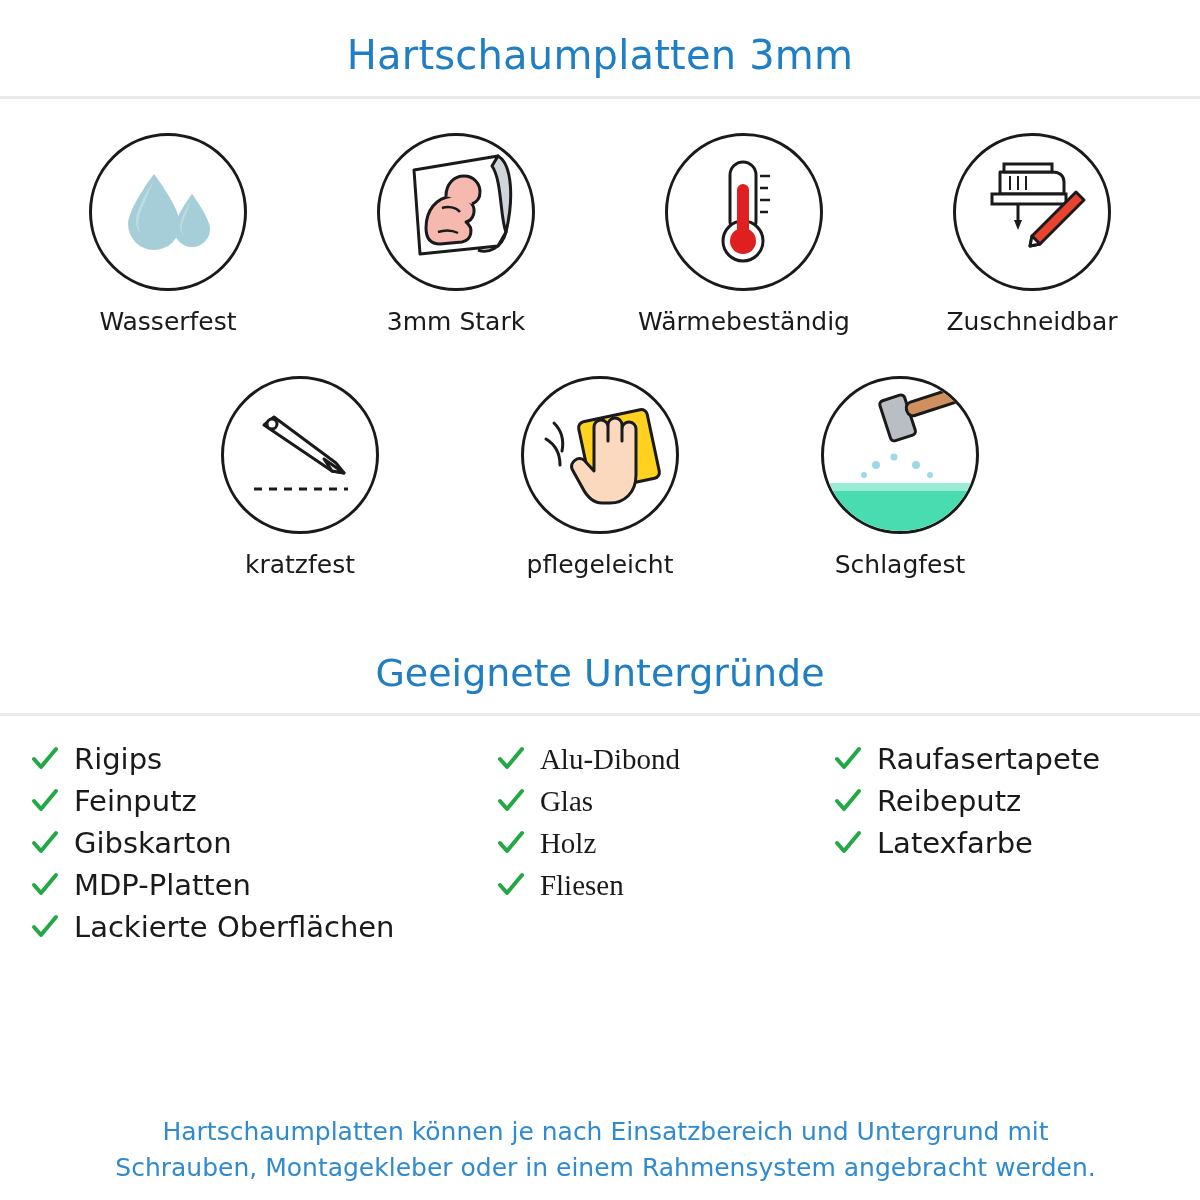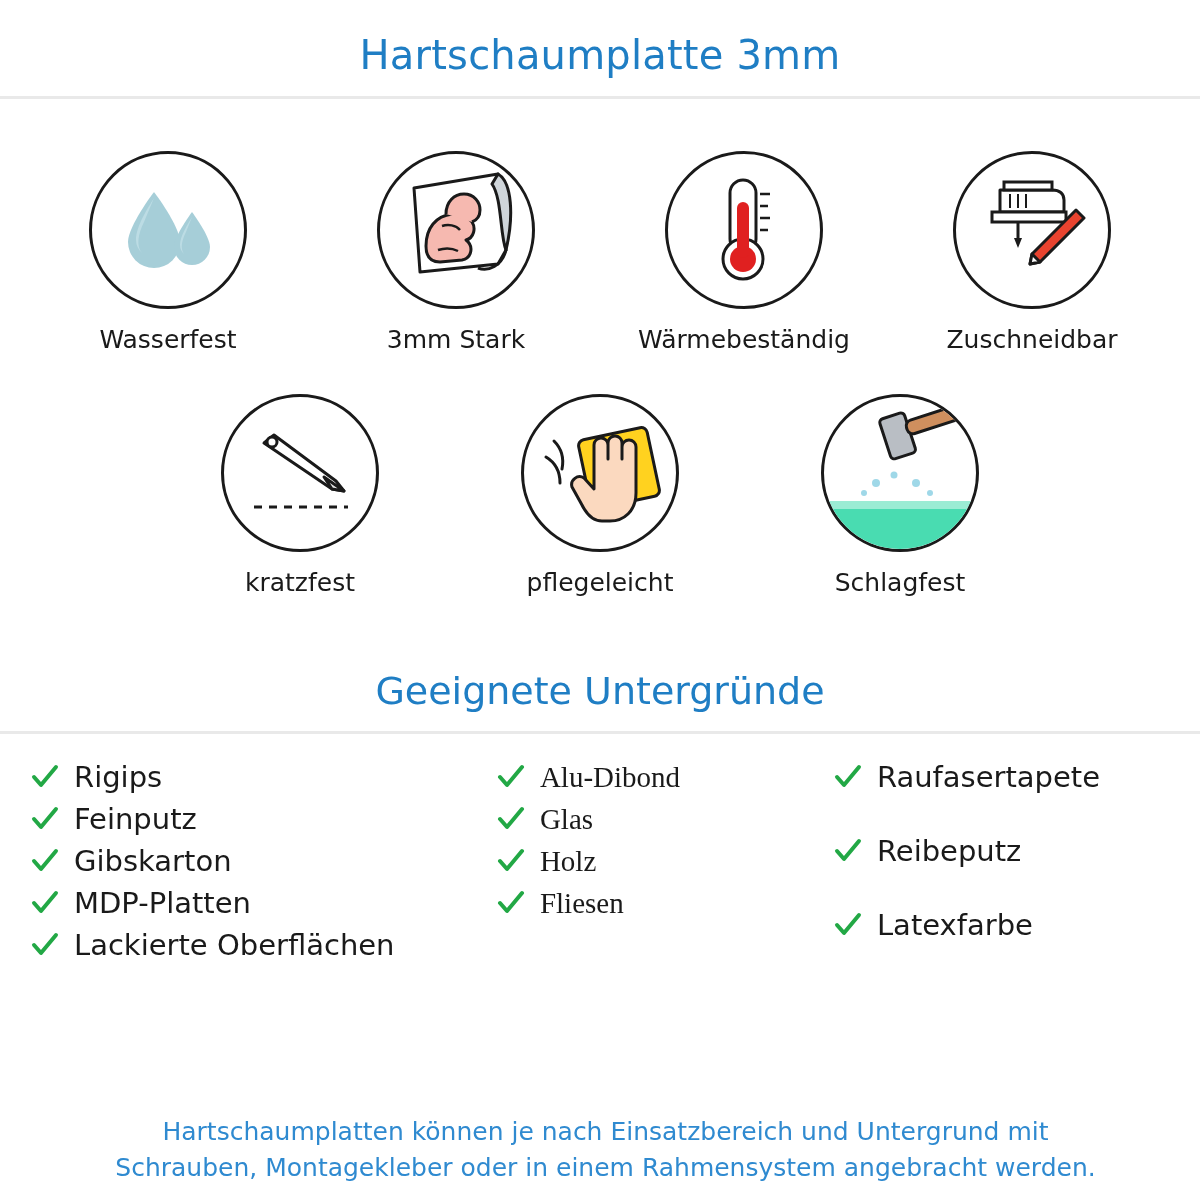--- a/index.html
+++ b/index.html
@@ -22,21 +22,21 @@
     padding-top: 32px;
   }
   .rule {
     height: 3px;
     background: #e9e9e9;
     margin-top: 18px;
   }
 
   
   .features {
-    padding: 52px 24px 0 24px;
+    padding: 34px 24px 0 24px;
   }
   .frow {
     display: flex;
     justify-content: center;
     align-items: flex-start;
   }
   .frow.r1 > .feature { width: 300px; }
   .frow.r2 > .feature { width: 300px; }
   .feature {
     display: flex;
@@ -75,21 +75,21 @@
   }
 
   
   .checklists {
     display: flex;
     padding: 22px 30px 0 30px;
   }
   .col { display: flex; flex-direction: column; text-align: center; }
   .col.c1 { width: 470px; }
   .col.c2 { width: 340px; font-family: Liberation Serif, serif; }
-  .col.c3 { width: 340px; gap: 32px; }
+  .col.c3 { width: 340px; }
   .check-item {
     display: flex;
     align-items: center;
     height: 42px;
   }
   .check {
     width: 30px; height: 30px;
     flex: 0 0 30px;
     margin-right: 14px;
     position: relative;
@@ -112,21 +112,21 @@
     line-height: 36px;
     padding: 0 36px;
     margin-left: 11px;
   }
 </style>
 </head>
 <body>
 
 <div class="page">
 
-  <div class="title">Hartschaumplatte 3mm</div>
+  <div class="title">Hartschaumplatten 3mm</div>
   <div class="rule"></div>
 
   <div class="features">
 
     <div class="frow r1">
 
       <div class="feature">
         <div class="circle">
           <svg width="152" height="152" viewBox="0 0 152 152">
             <path d="M62 38 C62 38 36 72 36 88 a26 26 0 0 0 52 0 C88 72 62 38 62 38 Z" fill="#a6ced8"></path>

